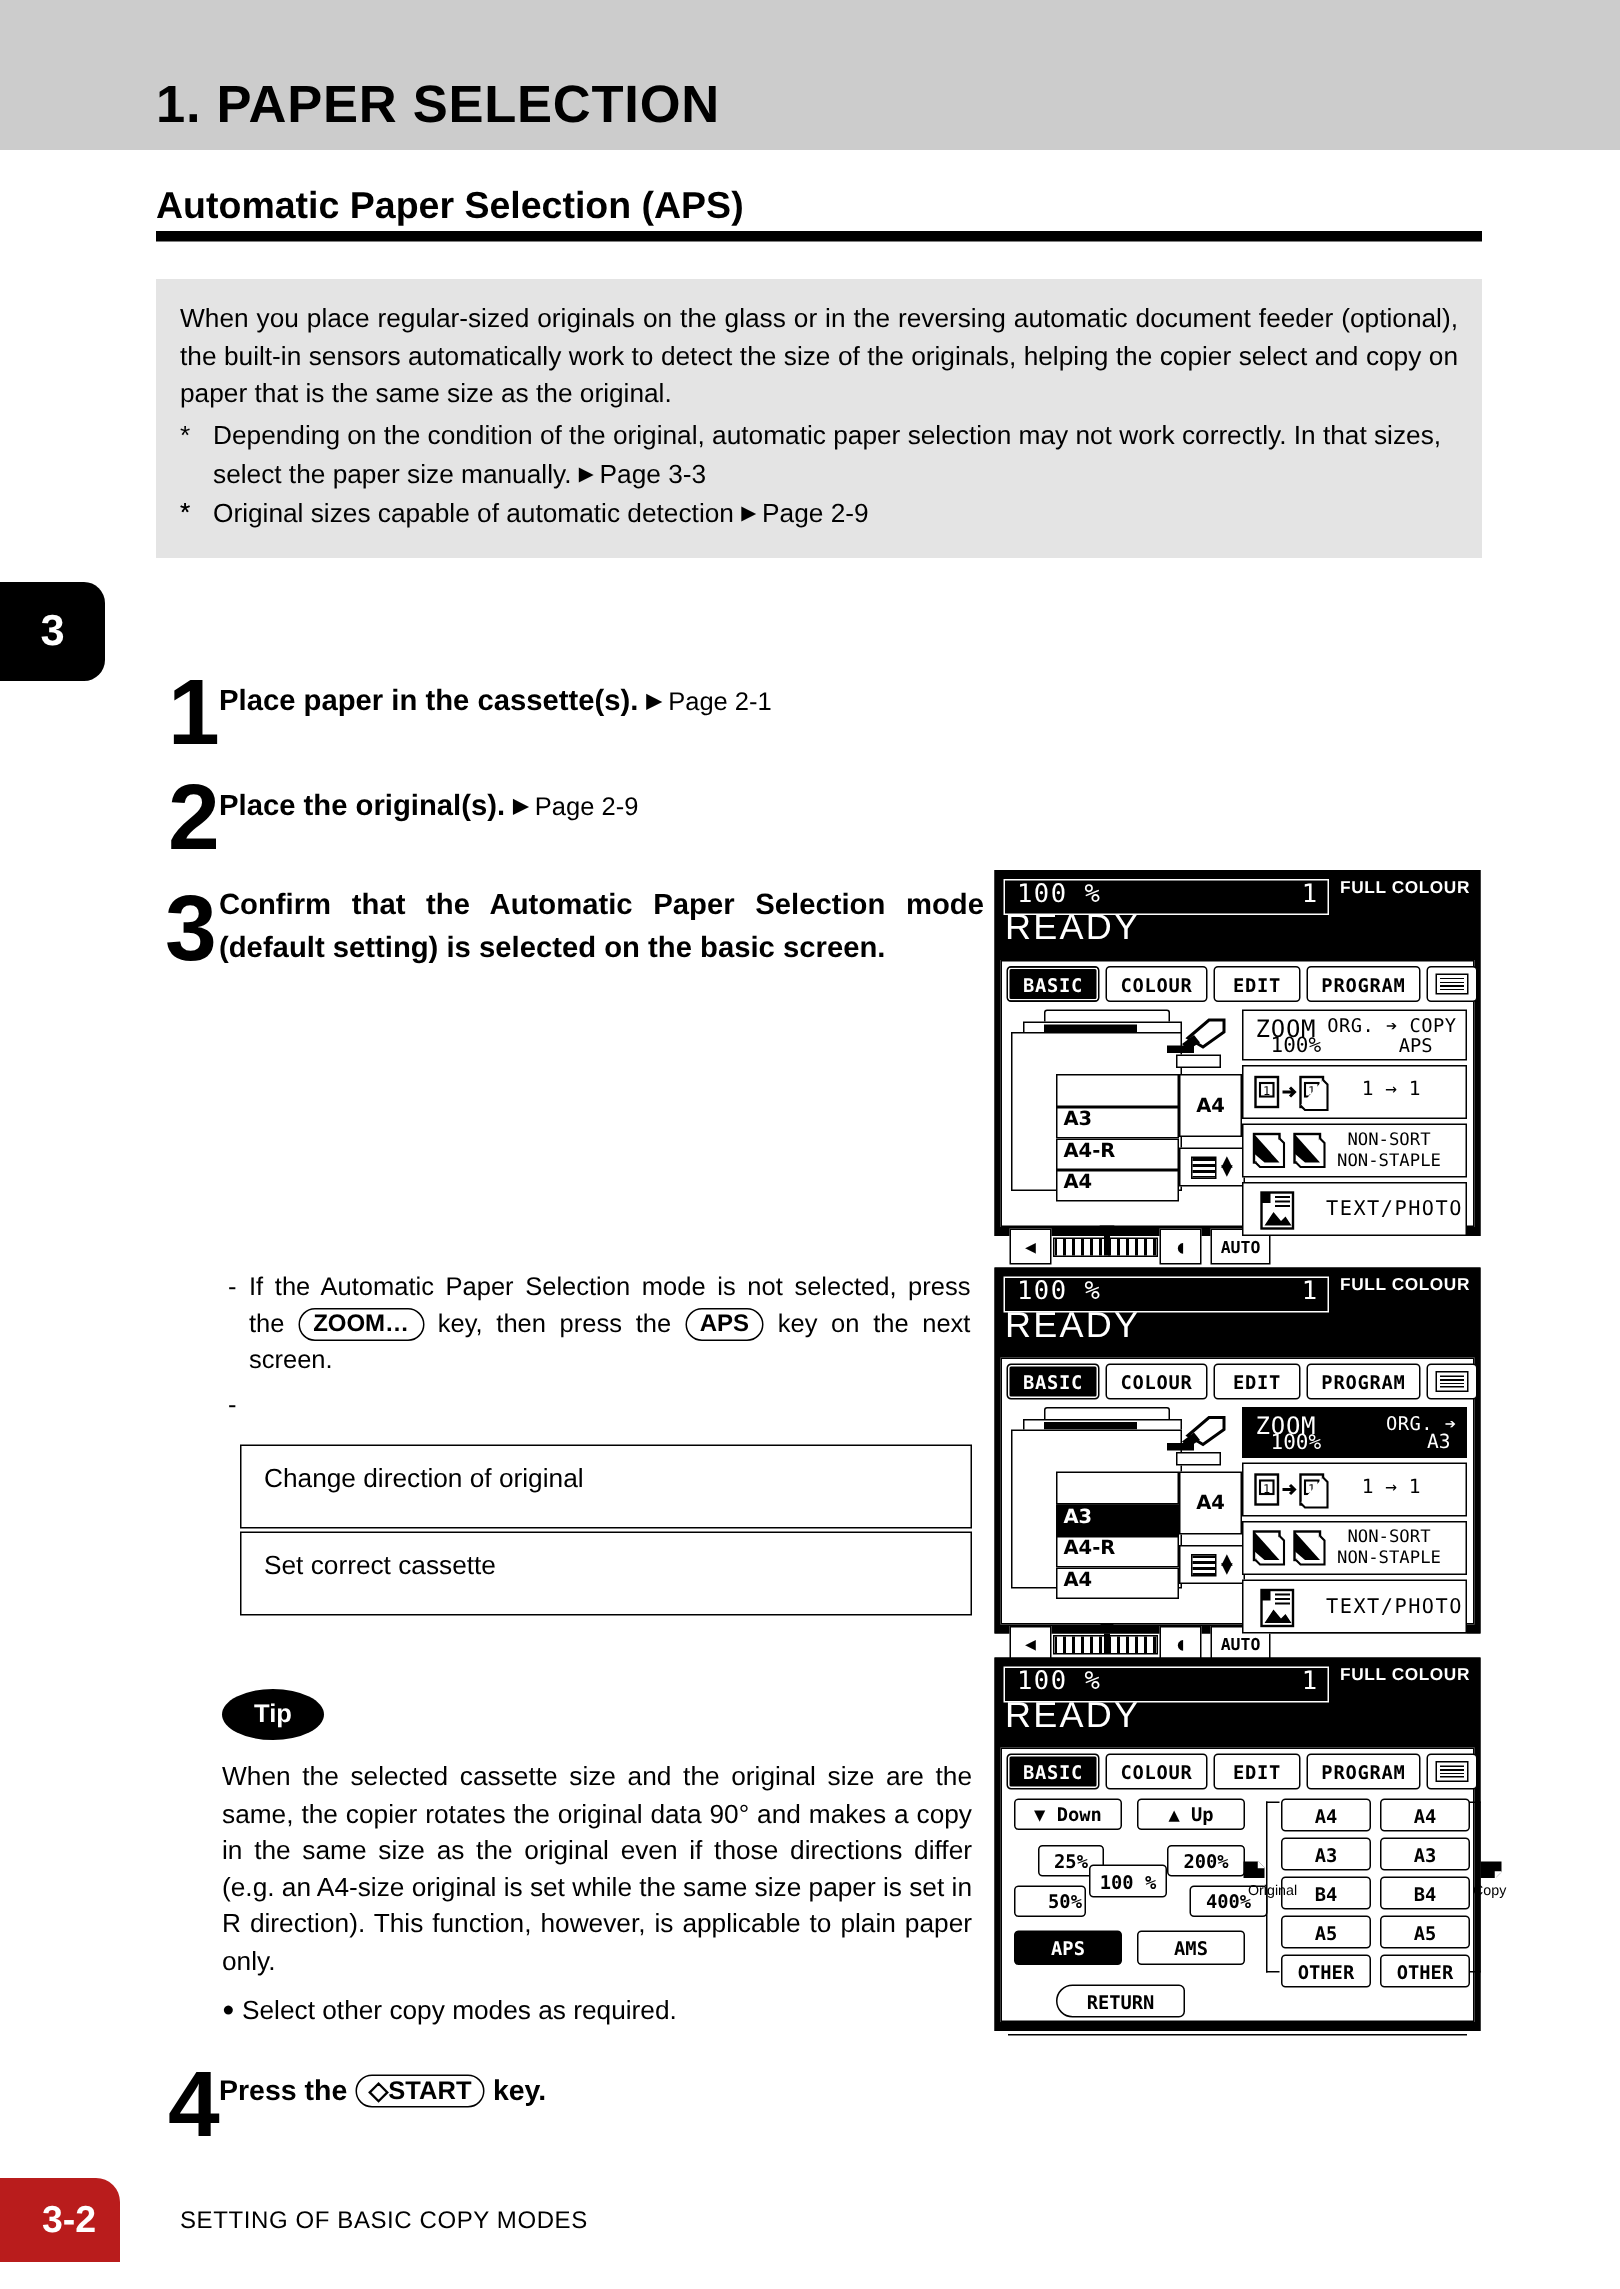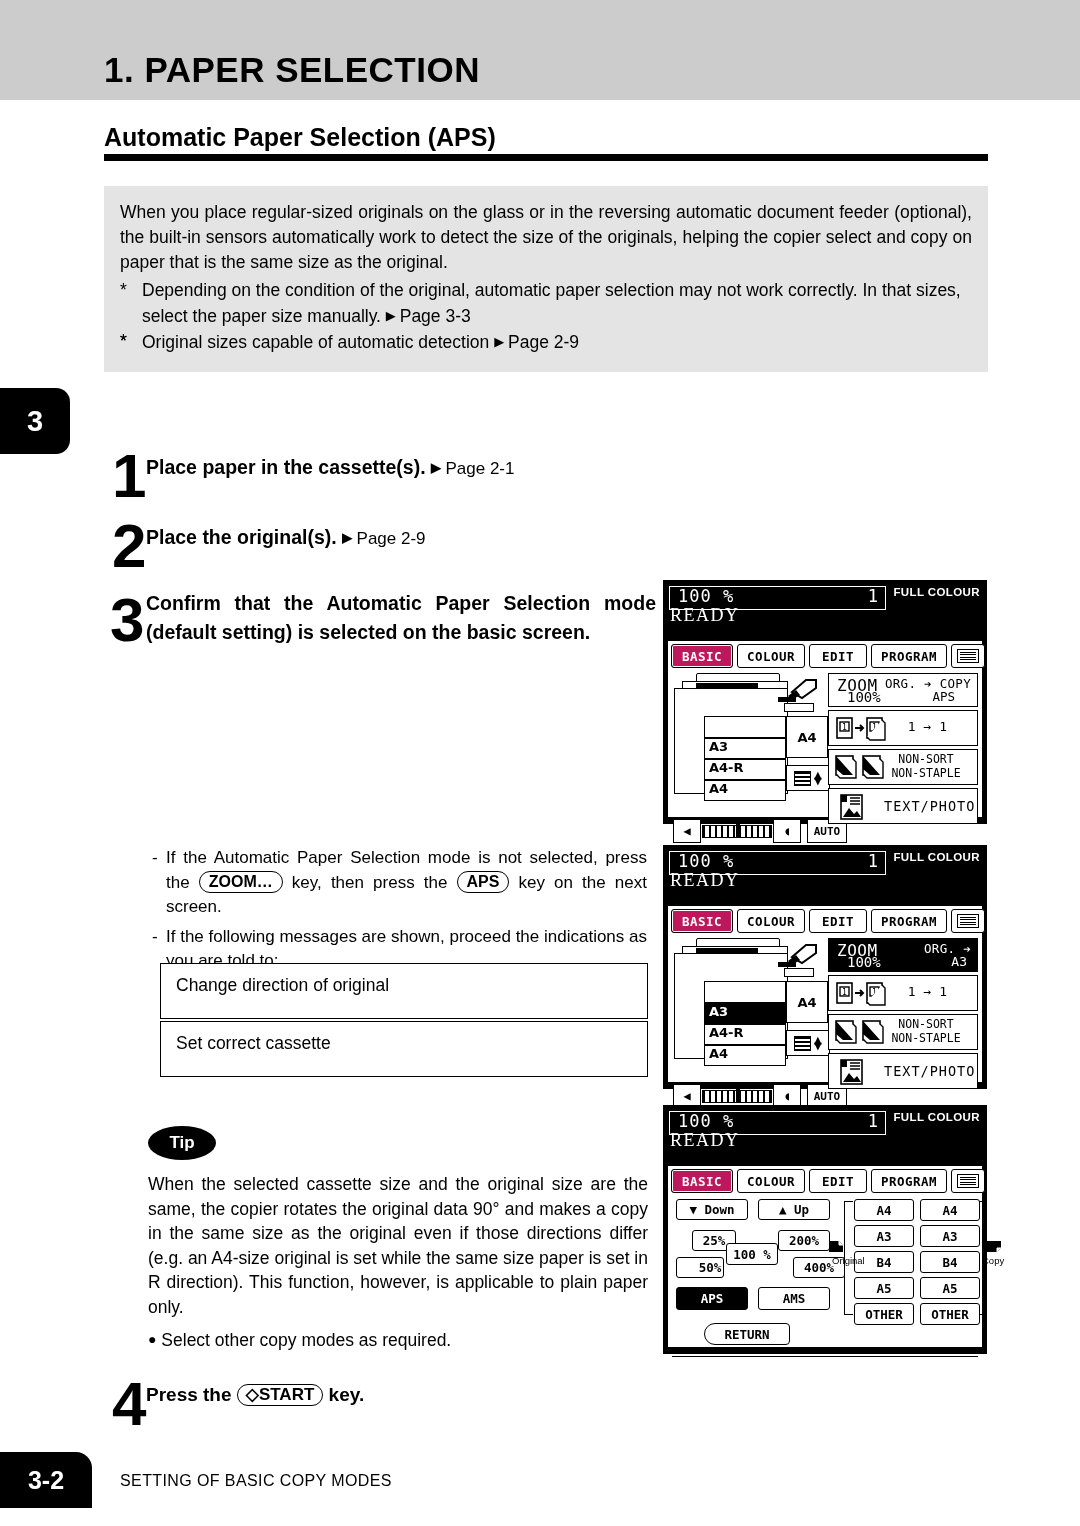--- a/index.html
+++ b/index.html
@@ -70,51 +70,51 @@
   .tip-badge{position:absolute;left:148px;top:1126px;width:68px;height:34px;background:#000;
              border-radius:34px/17px;}
   .tip-badge span{position:absolute;left:0;top:0;width:68px;height:34px;color:#fff;font-size:17px;
                   font-weight:bold;display:flex;align-items:center;justify-content:center;}
   .tip-text{position:absolute;left:148px;top:1172px;width:500px;font-size:17.5px;line-height:24.5px;
             text-align:justify;}
   .tip-bullet{position:absolute;left:148px;top:1330px;width:500px;font-size:17.5px;}
   .tip-bullet .dot{font-size:14px;vertical-align:2px;}
 
   
-  .foot-tab{position:absolute;left:0;top:1452px;width:92px;height:56px;background:#000000;
+  .foot-tab{position:absolute;left:0;top:1452px;width:80px;height:56px;background:#b91c1c;
             border-top-right-radius:16px;}
   .foot-tab span{position:absolute;left:0;top:0;width:92px;height:56px;color:#fff;font-size:25px;
                  font-weight:bold;display:flex;align-items:center;justify-content:center;}
   .foot-text{position:absolute;left:120px;top:1472px;font-size:16px;letter-spacing:0.4px;}
 
   
   .lcd{position:absolute;width:320px;background:#000;border:2px solid #000;
        font-family:"DejaVu Sans Mono", monospace;}
   #lcd1{left:663px;top:580px;height:240px;}
   #lcd2{left:663px;top:845px;height:240px;}
   #lcd3{left:663px;top:1105px;height:245px;}
 
   .lcd-status{position:relative;height:58px;background:#000;}
   .zoombox{position:absolute;left:4px;top:4px;width:215px;height:22px;border:1.5px solid #fff;}
   .zoombox .pct{position:absolute;left:8px;top:-1px;color:#fff;font-size:17px;letter-spacing:1px;}
   .zoombox .cnt{position:absolute;right:7px;top:-1px;color:#fff;font-size:17px;}
   .fullcolour{position:absolute;right:5px;top:4px;color:#fff;font-size:11.5px;font-weight:bold;
               letter-spacing:0.4px;font-family:"Liberation Sans",sans-serif;}
-  .ready{position:absolute;left:5px;top:23px;color:#fff;font-size:18px;letter-spacing:1.5px;
-         font-family:Liberation Serif, serif;}
+  .ready{position:absolute;left:5px;top:23px;color:#fff;font-size:24px;letter-spacing:1.5px;
+         font-family:Liberation Sans, sans-serif;}
 
   .lcd-body{position:relative;background:#fff;margin:0 2px 2px 2px;padding:0;
             height:calc(100% - 62px);border:1px solid #000;box-sizing:border-box;}
 
   
   .tabs{position:absolute;left:3px;top:3px;right:3px;height:24px;display:flex;gap:4px;}
   .tab{flex:0 0 auto;border:1.5px solid #000;border-radius:3px;font-size:12.5px;font-weight:bold;
        display:flex;align-items:center;justify-content:center;letter-spacing:0.5px;background:#fff;
        box-shadow:inset 0 0 0 1px #fff;}
-  .tab.on{background:#be185d;color:#fff;}
+  .tab.on{background:#000000;color:#fff;}
   .tab.t1{width:60px;} .tab.t2{width:66px;} .tab.t3{width:56px;} .tab.t4{width:74px;} .tab.t5{width:32px;}
   .tabicon{width:20px;height:12px;border:1.5px solid #000;position:relative;background:#fff;}
   .tabicon::after{content:"";position:absolute;left:2px;top:2px;right:2px;bottom:2px;
        background:repeating-linear-gradient(#000 0 1px,#fff 1px 2.4px);}
 
   
   .copier{position:absolute;left:6px;top:32px;width:150px;height:140px;}
   .cp-lid{position:absolute;left:22px;top:0px;width:82px;height:8px;border:1.8px solid #000;
           border-radius:2px;background:#fff;}
   .cp-top{position:absolute;left:8px;top:8px;width:104px;height:14px;border:1.8px solid #000;background:#fff;}
@@ -261,21 +261,20 @@
   <div class="note">
     <span class="dash">-</span>
     <span>If the Automatic Paper Selection mode is not selected, press the</span>
     <span class="key">ZOOM…</span>
     <span>key, then press the</span>
     <span class="key">APS</span>
     <span>key on the next screen.</span>
   </div>
   <div class="note">
     <span class="dash">-</span>
-    <span>If the following messages are shown, proceed the indications as you are told to:</span>
   </div>
 </div>
 <div class="msgbox" id="msg1">
   <span>Change direction of original</span>
 </div>
 <div class="msgbox" id="msg2">
   <span>Set correct cassette</span>
 </div>
 
 <div class="tip-badge">

